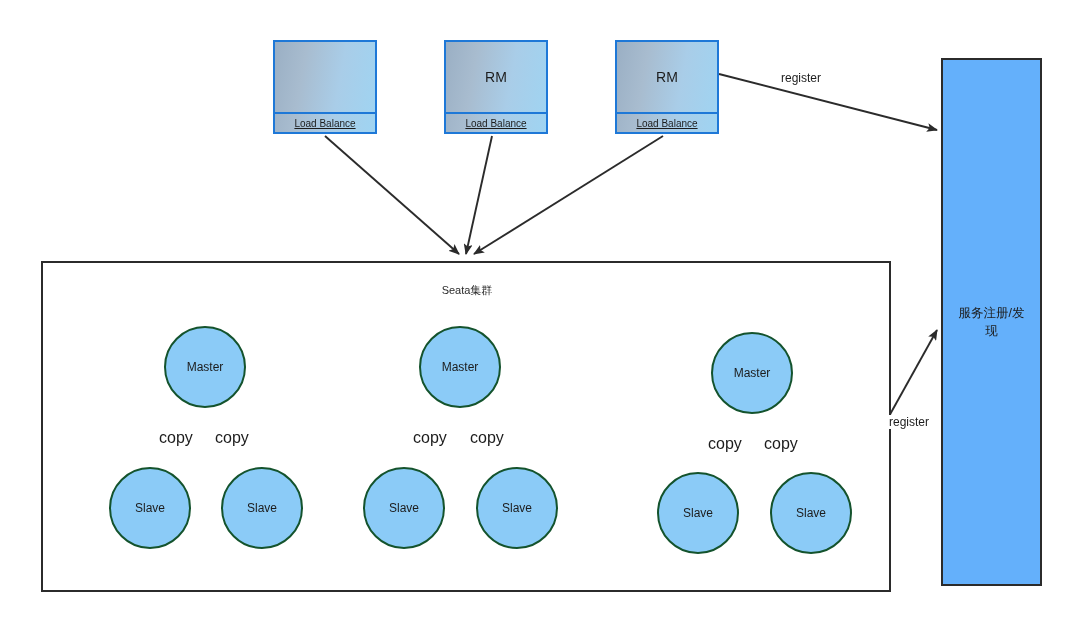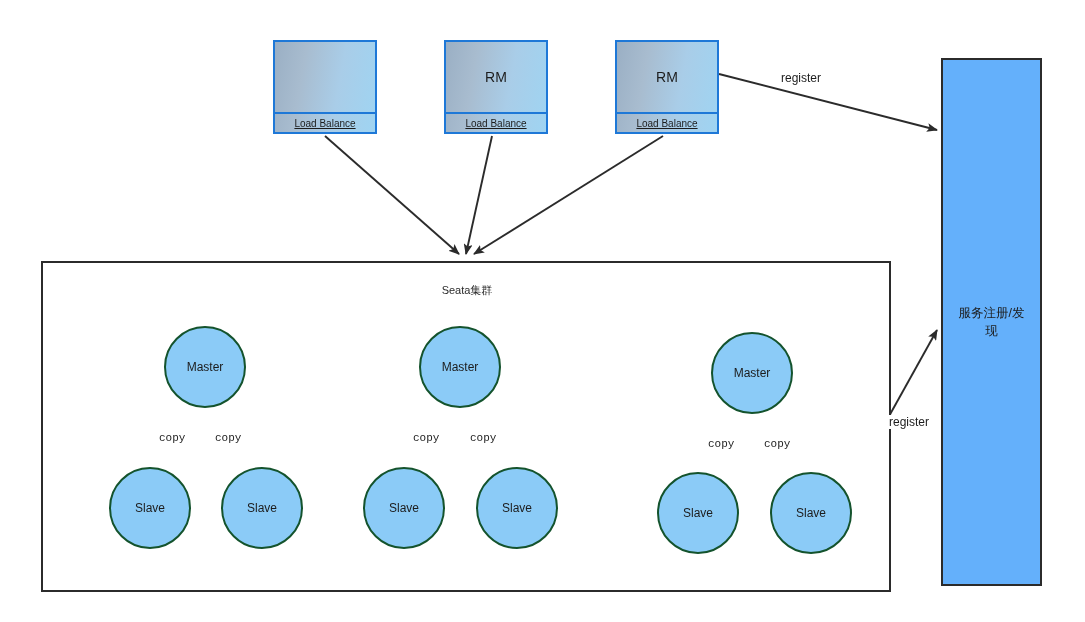--- a/index.html
+++ b/index.html
@@ -127,21 +127,21 @@
   .edge-label {
     position: absolute;
     z-index: 5;
     font-size: 12px;
     color: #1c1c1c;
     background: #ffffff;
     white-space: nowrap;
     padding: 0 1px;
     line-height: 14px;
   }
-  .edge-label.copy { font-size: 11px; font-family: Liberation Mono, monospace; }
+  .edge-label.copy { font-size: 16px; }
   .edge-label.plain { background: transparent; }
 </style>
 </head>
 <body>
 
 <div id="canvas">
 
   <svg class="layer edges" viewBox="0 0 1085 622" xmlns="http://www.w3.org/2000/svg">
     <defs>
       <marker id="arrowhead" markerWidth="11" markerHeight="9" refX="10" refY="4.5" orient="auto" markerUnits="userSpaceOnUse">

